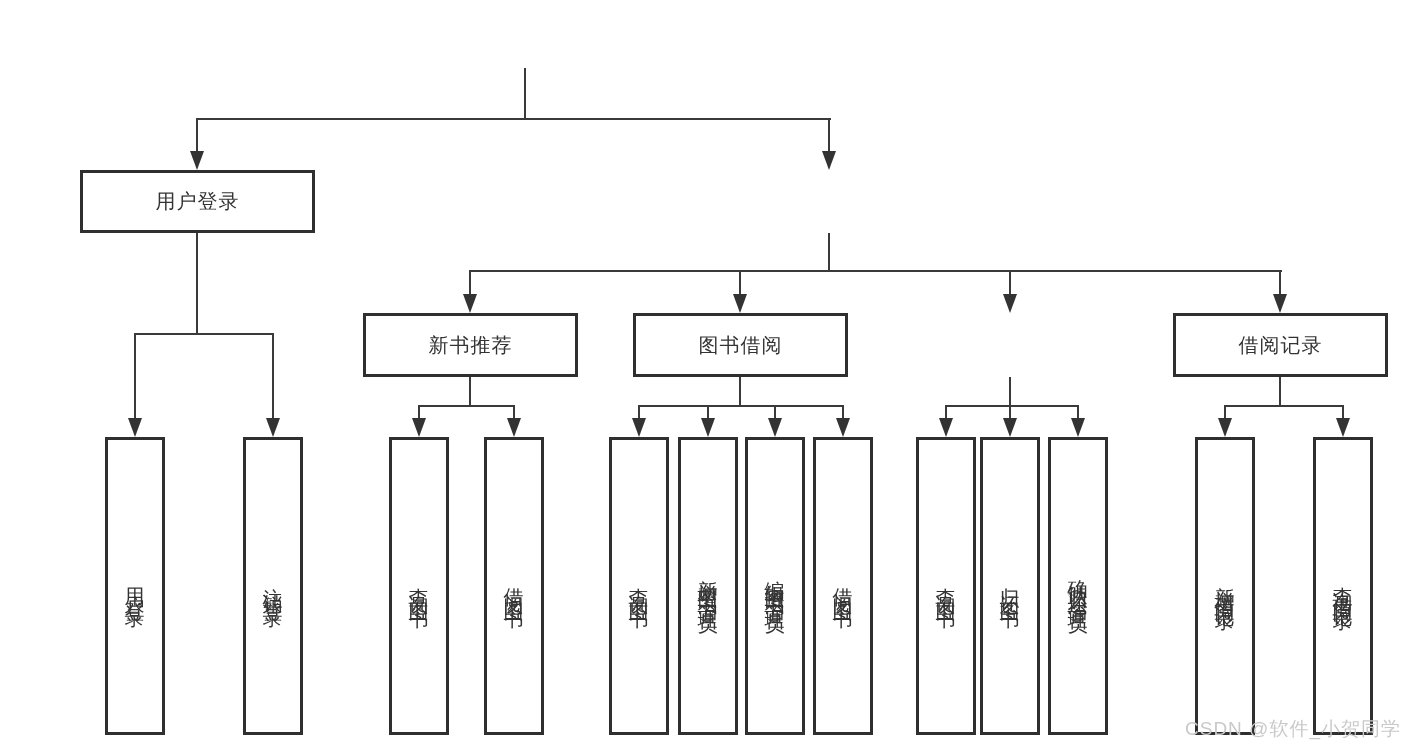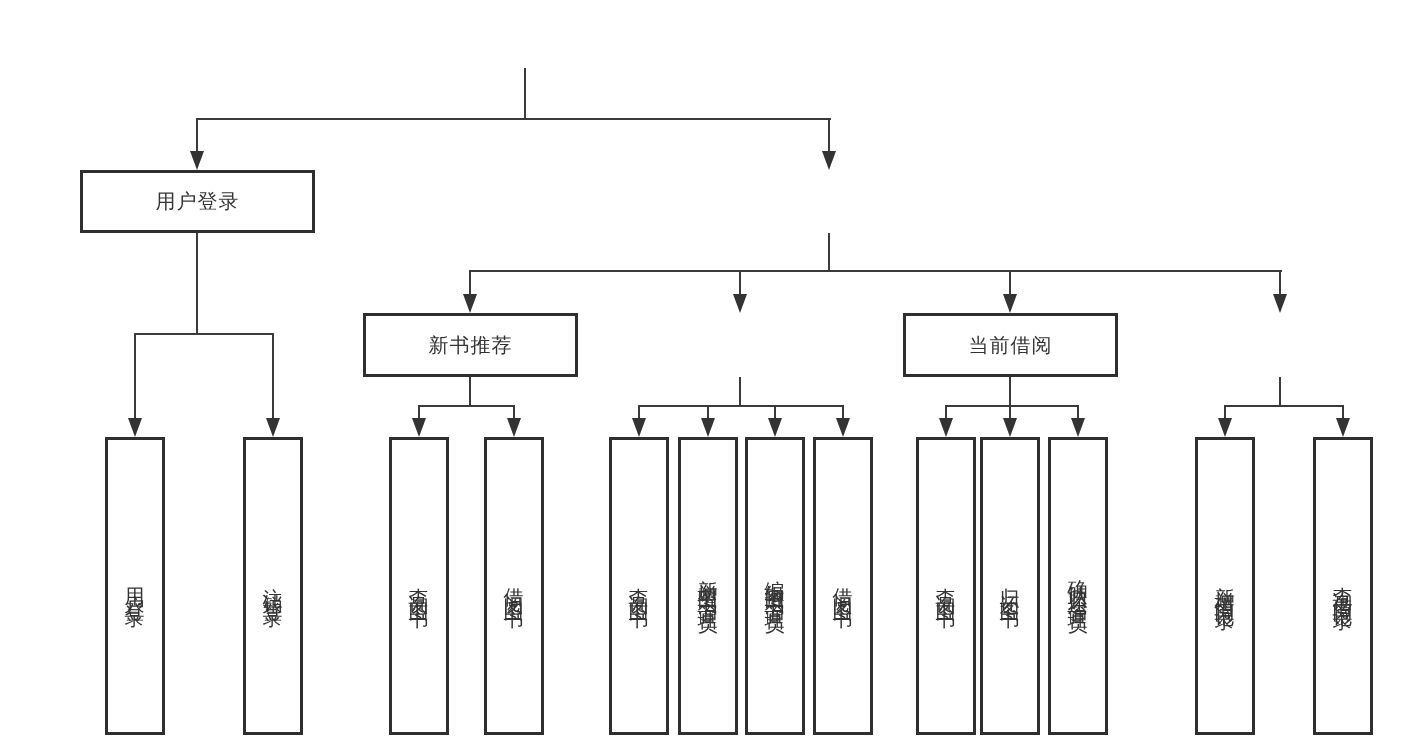--- a/index.html
+++ b/index.html
@@ -81,22 +81,25 @@
   <div class="vline" style="left:739px;top:270px;height:25px;"></div>
   <div class="arrow" style="left:733px;top:294px;"></div>
   <div class="vline" style="left:1009px;top:270px;height:25px;"></div>
   <div class="arrow" style="left:1003px;top:294px;"></div>
   <div class="vline" style="left:1279px;top:270px;height:25px;"></div>
   <div class="arrow" style="left:1273px;top:294px;"></div>
 
   <div class="box" style="left:363px;top:313px;width:215px;height:64px;">
     <span>新书推荐</span>
   </div>
-  <div class="box" style="left:903px;top:313px;width:215px;height:64px;">
-    <span>当前借阅</span>
+  <div class="box" style="left:633px;top:313px;width:215px;height:64px;">
+    <span>图书借阅</span>
+  </div>
+  <div class="box" style="left:1173px;top:313px;width:215px;height:64px;">
+    <span>借阅记录</span>
   </div>
 
   <div class="vline" style="left:469px;top:377px;height:29px;"></div>
   <div class="hline" style="left:418px;top:405px;width:97px;"></div>
   <div class="vline" style="left:418px;top:405px;height:14px;"></div>
   <div class="arrow" style="left:412px;top:418px;"></div>
   <div class="vline" style="left:513px;top:405px;height:14px;"></div>
   <div class="arrow" style="left:507px;top:418px;"></div>
 
   <div class="vline" style="left:739px;top:377px;height:29px;"></div>
@@ -159,14 +162,15 @@
   <div class="box leaf long" style="left:1048px;top:437px;width:60px;height:298px;">
     <span>确认归还（管理员）</span>
   </div>
   <div class="box leaf long" style="left:1195px;top:437px;width:60px;height:298px;">
     <span>新增借阅记录</span>
   </div>
   <div class="box leaf long" style="left:1313px;top:437px;width:60px;height:298px;">
     <span>查询借阅记录</span>
   </div>
 
+  <div class="watermark">CSDN @软件_小贺同学</div>
 
 </div>
 
 </body></html>

